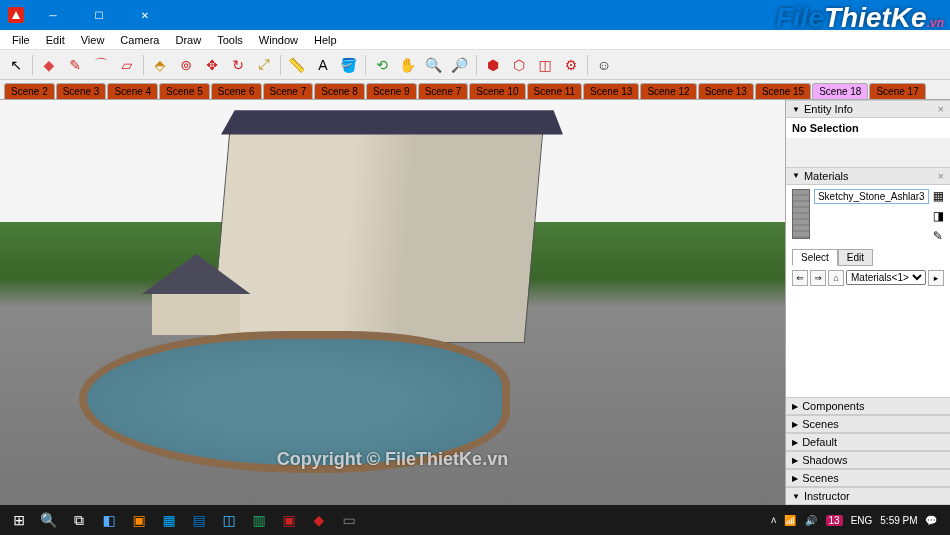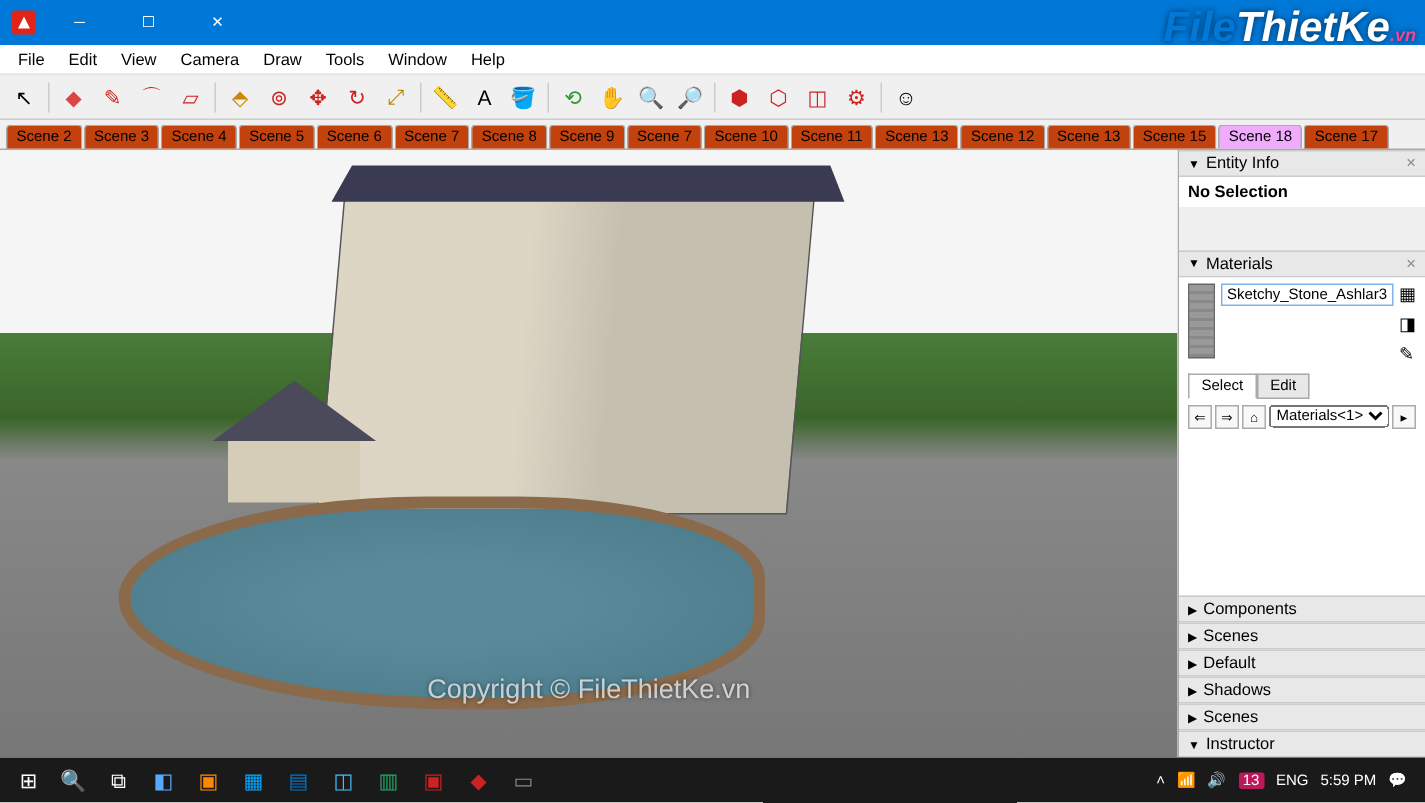--- a/index.html
+++ b/index.html
@@ -34,21 +34,21 @@
 
 .sky { position: absolute; top: 0; left: 0; right: 0; height: 45%; background: #f5f5f5; }
 .ground { position: absolute; bottom: 0; left: 0; right: 0; height: 70%; background: linear-gradient(to bottom, #4a7c3a 0%, #3a6529 20%, #888 30%, #777 100%); }
 .building { position: absolute; top: 8%; left: 28%; width: 40%; height: 52%; background: linear-gradient(to right, #ddd6c5 40%, #c5bfaf 60%); transform: skewX(-5deg); border: 1px solid #555; }
 .building::before { content: ""; position: absolute; top: -25px; left: -3px; right: -15px; height: 28px; background: #3a3a52; transform: perspective(200px) rotateX(30deg); }
 .pool { position: absolute; bottom: 8%; left: 10%; width: 55%; height: 35%; background: radial-gradient(ellipse, #5a8a9a 30%, #4a7a8a 100%); border-radius: 50% 40% 45% 55%; border: 8px solid #8a6a4a; }
 .gazebo { position: absolute; top: 38%; left: 18%; width: 14%; height: 20%; }
 .gazebo-roof { width: 100%; height: 50%; background: #4a4a5a; clip-path: polygon(50% 0, 100% 100%, 0 100%); }
 .gazebo-base { width: 80%; height: 50%; background: #d5cdb8; margin: 0 auto; }
 
-.watermark { position: absolute; bottom: 35px; left: 50%; transform: translateX(-50%); color: rgba(255,255,255,0.7); font-size: 18px; font-weight: 400; pointer-events: none; text-shadow: 0 0 3px rgba(0,0,0,0.5); }
+.watermark { position: absolute; bottom: 35px; left: 50%; transform: translateX(-50%); color: rgba(255,255,255,0.7); font-size: 18px; font-weight: 700; pointer-events: none; text-shadow: 0 0 3px rgba(0,0,0,0.5); }
 .logo-overlay { position: absolute; top: 2px; right: 6px; font-size: 28px; font-weight: 800; font-style: italic; color: #fff; text-shadow: 0 0 4px rgba(0,0,0,0.6); pointer-events: none; }
 .logo-overlay .blue { color: #0078d7; }
 .logo-overlay .red { color: #ec4899; font-size: 12px; }
 
 
 .tray { width: 165px; background: #f0f0f0; border-left: 1px solid #aaa; display: flex; flex-direction: column; font-size: 11px; }
 .tray-title { background: #e0e0e0; padding: 2px 6px; border-bottom: 1px solid #aaa; display: flex; justify-content: space-between; font-weight: 600; }
 .panel-header { background: #e8e8e8; padding: 2px 6px; border-bottom: 1px solid #ccc; border-top: 1px solid #ccc; display: flex; align-items: center; cursor: pointer; }
 .panel-header .arrow { margin-right: 4px; font-size: 8px; }
 .panel-header .x { margin-left: auto; color: #888; }

